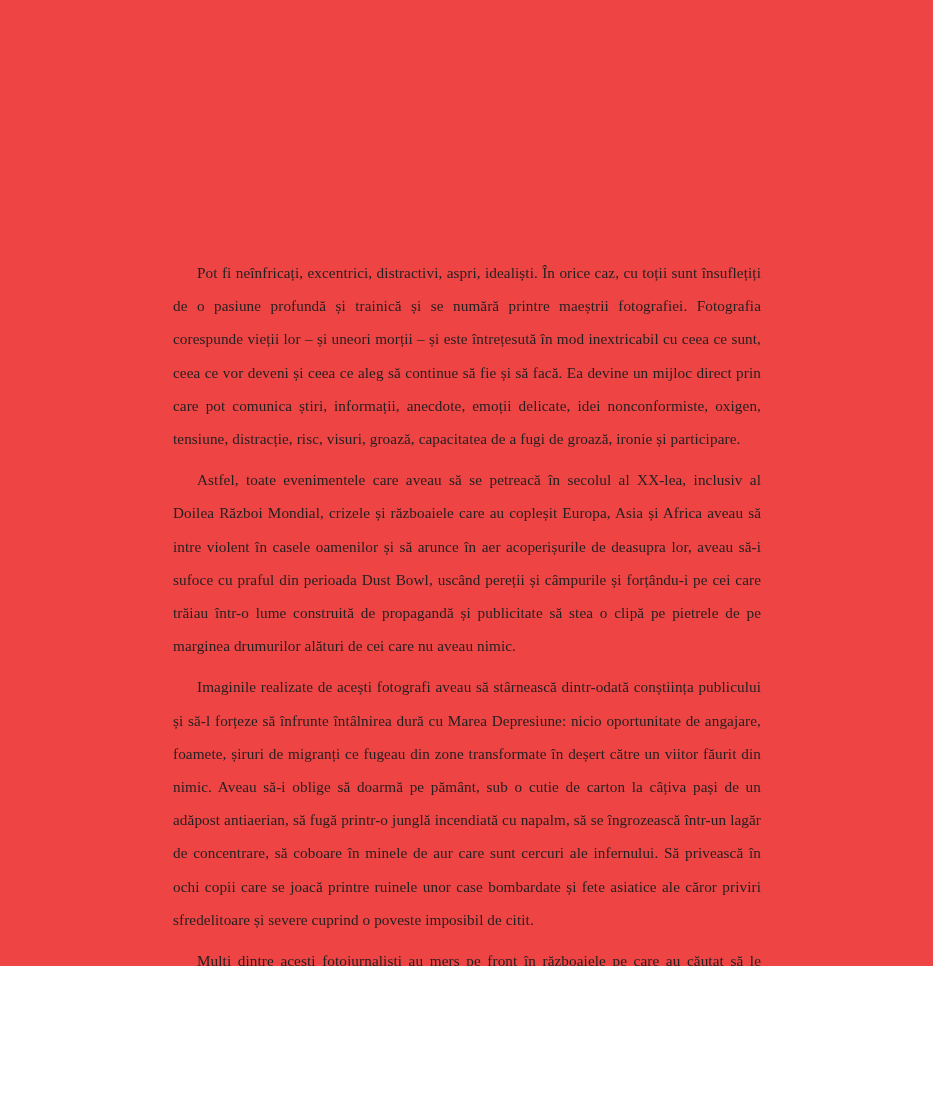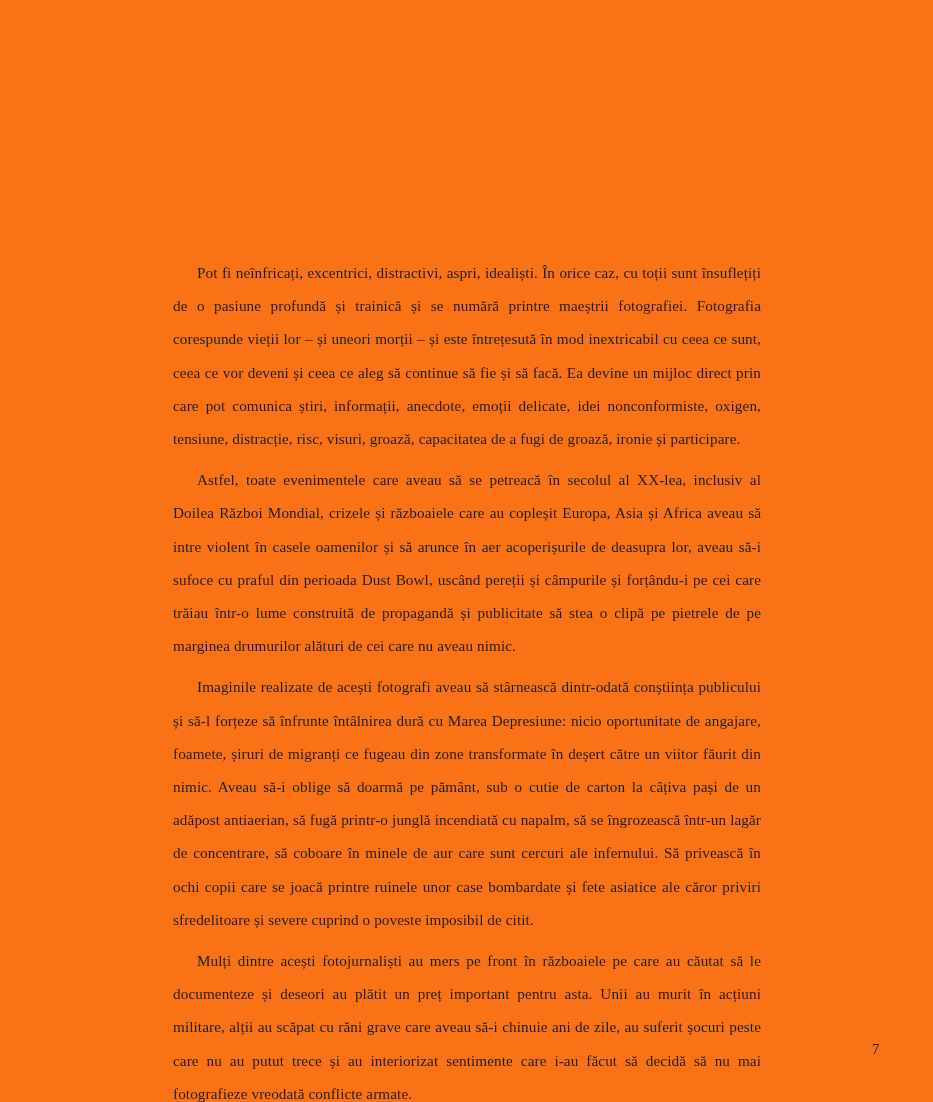--- a/index.html
+++ b/index.html
@@ -11,22 +11,22 @@
     width: 933px;
     height: 1102px;
     position: relative;
     font-family: "Liberation Serif", serif;
     color: #1a1a1a;
   }
   .page {
     position: absolute;
     top: 0; left: 0;
     width: 933px;
-    height: 1102px;
-    background: #f97316;
+    height: 966px;
+    background: #ef4444;
     overflow: hidden;
   }
   .text-block {
     position: absolute;
     top: 256px;
     left: 173px;
     width: 588px;
   }
   .para {
     margin: 0;

